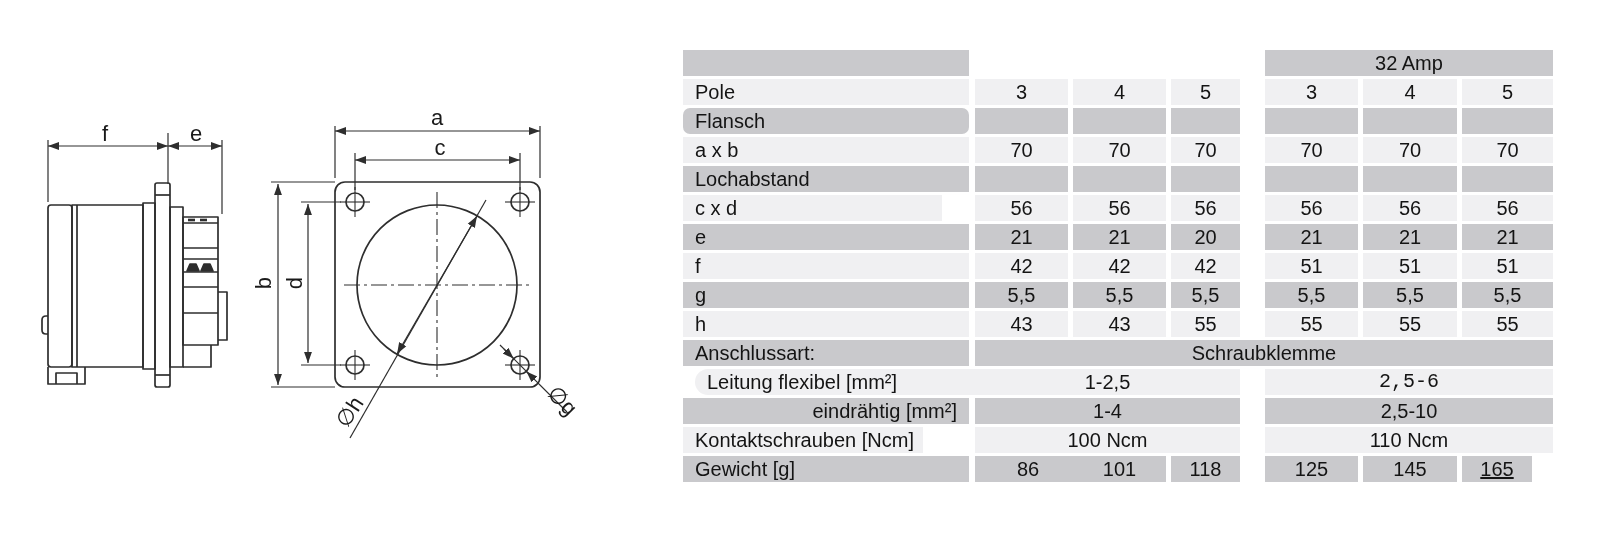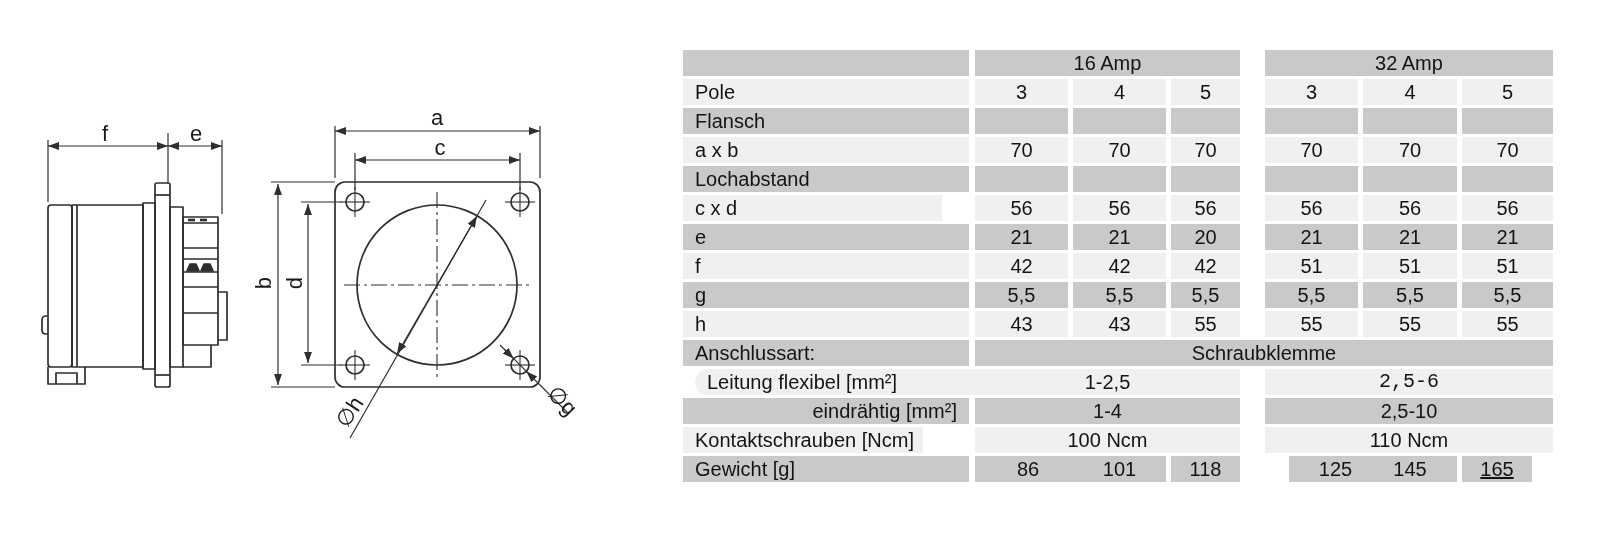--- a/index.html
+++ b/index.html
@@ -126,34 +126,33 @@
     <span class="dimlbl" style="left:430px;top:136px;width:20px;">c</span>
     <span class="dimlbl rot90" style="left:252px;top:271px;width:24px;">b</span>
     <span class="dimlbl rot90" style="left:283px;top:271px;width:24px;">d</span>
     <span class="dimlbl roth" style="left:331px;top:400px;width:38px;">∅h</span>
     <span class="dimlbl rotg" style="left:543px;top:389px;width:38px;">∅g</span>
   </div>
 
   <div class="spec-table" id="spec-table">
       <div class="trow gray" style="top: 0px;">
         <div class="cell" style="left: 0px; width: 286px;"></div>
-        <div class="cell" style="left: 292px; width: 265px;">16 Amp</div>
         <div class="cell" style="left: 582px; width: 288px;">32 Amp</div>
       </div>
       <div class="trow light" style="top: 29px;">
         <div class="cell label" style="left: 0px; width: 286px;">Pole</div>
         <div class="cell" style="left: 292px; width: 93px;">3</div>
         <div class="cell" style="left: 390px; width: 93px;">4</div>
         <div class="cell" style="left: 488px; width: 69px;">5</div>
         <div class="cell" style="left: 582px; width: 93px;">3</div>
         <div class="cell" style="left: 680px; width: 94px;">4</div>
         <div class="cell" style="left: 779px; width: 91px;">5</div>
       </div>
       <div class="trow gray" style="top: 58px;">
-        <div class="cell label" style="left: 0px; width: 286px;">Flansch</div>
+        <div class="cell label" style="left: 0px; width: 286px; border-radius: 7px;">Flansch</div>
         <div class="cell" style="left: 292px; width: 93px;"></div>
         <div class="cell" style="left: 390px; width: 93px;"></div>
         <div class="cell" style="left: 488px; width: 69px;"></div>
         <div class="cell" style="left: 582px; width: 93px;"></div>
         <div class="cell" style="left: 680px; width: 94px;"></div>
         <div class="cell" style="left: 779px; width: 91px;"></div>
       </div>
       <div class="trow light" style="top: 87px;">
         <div class="cell label" style="left: 0px; width: 286px;">a x b</div>
         <div class="cell" style="left: 292px; width: 93px;">70</div>
@@ -234,18 +233,18 @@
       <div class="trow light" style="top: 377px;">
         <div class="cell label" style="left: 0px; width: 240px;">Kontaktschrauben [Ncm]</div>
         <div class="cell" style="left: 292px; width: 265px;">100 Ncm</div>
         <div class="cell" style="left: 582px; width: 288px;">110 Ncm</div>
       </div>
       <div class="trow gray" style="top: 406px;">
         <div class="cell label" style="left: 0px; width: 286px;">Gewicht [g]</div>
         <div class="cell" style="left: 292px; width: 106px;">86</div>
         <div class="cell" style="left: 390px; width: 93px;">101</div>
         <div class="cell" style="left: 488px; width: 69px;">118</div>
-        <div class="cell" style="left: 582px; width: 93px; margin-left: 24px;">125</div>
+        <div class="cell" style="left: 582px; width: 93px;">125</div>
         <div class="cell" style="left: 680px; width: 94px;">145</div>
         <div class="cell" style="left: 779px; width: 70px; text-decoration: underline;">165</div>
       </div>
     </div>
 </div>
 
 </body></html>

